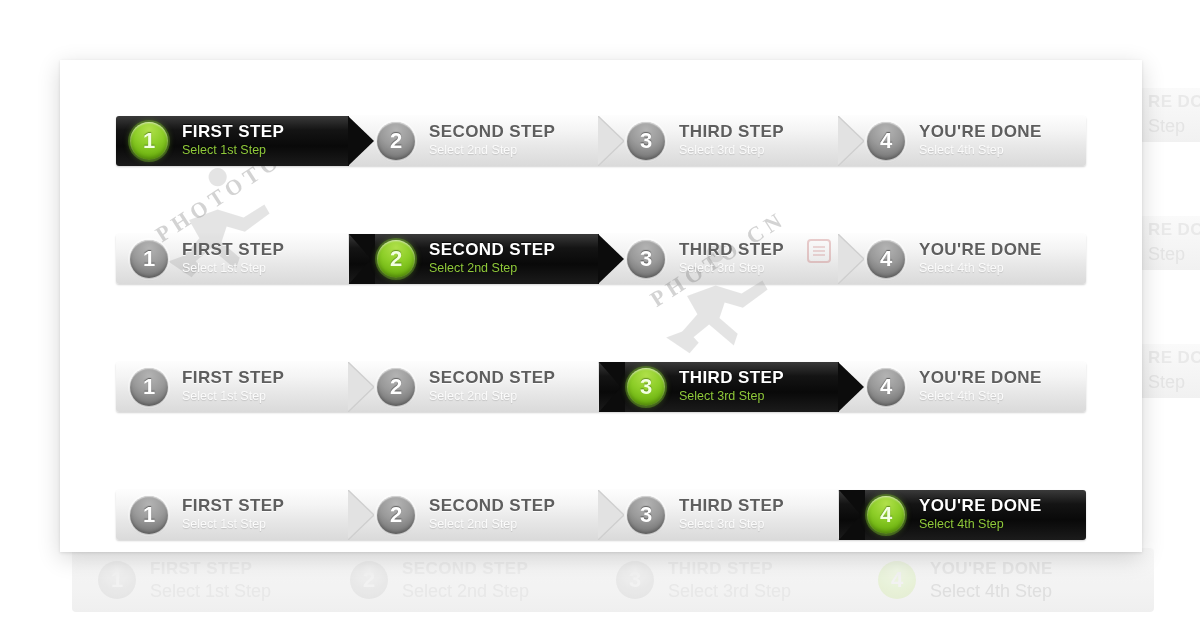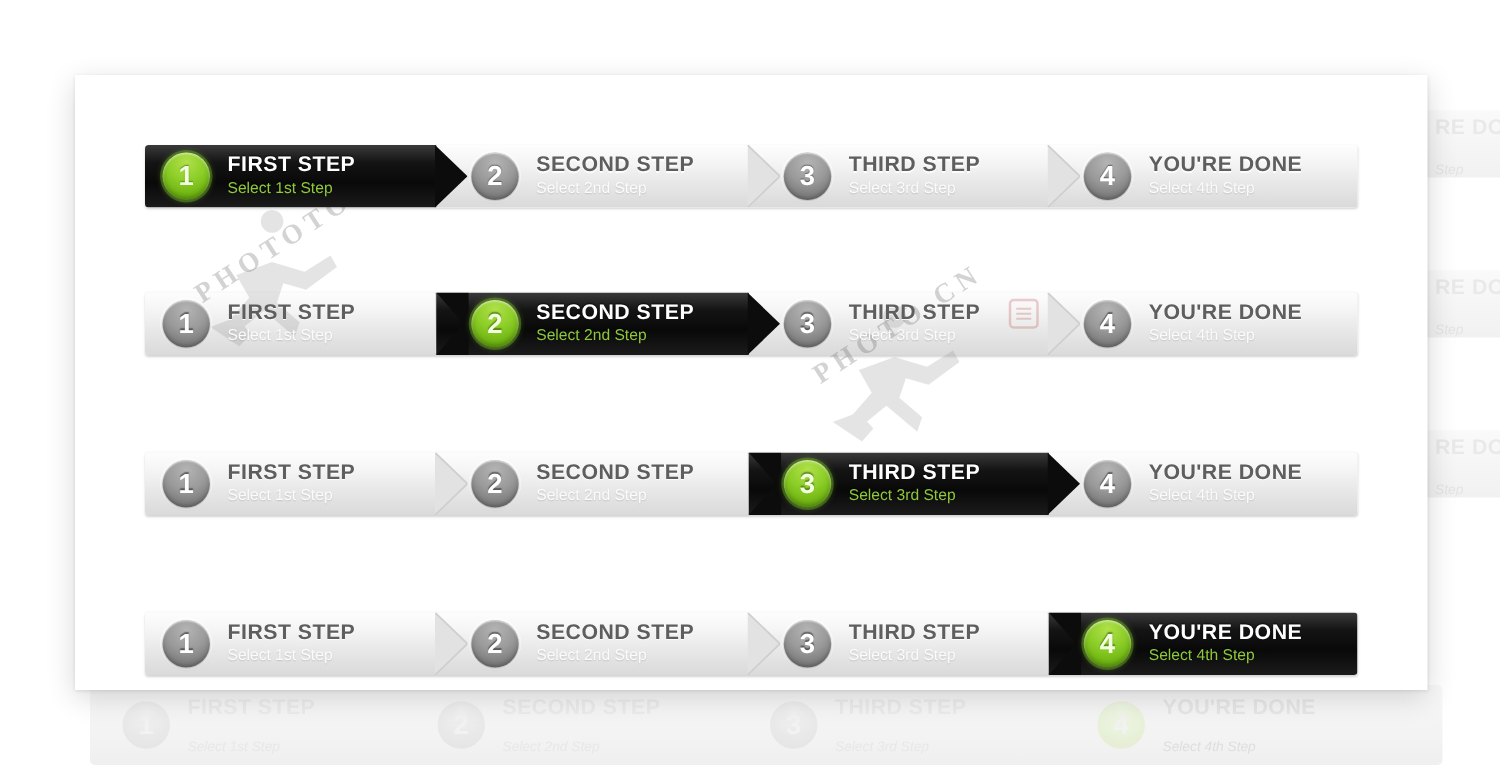--- a/index.html
+++ b/index.html
@@ -144,21 +144,21 @@
   .ghost-step{
     display:flex;align-items:center;padding-left:26px;box-sizing:border-box;
   }
   .ghost-badge{
     width:38px;height:38px;border-radius:50%;flex:0 0 38px;margin-right:14px;
     display:flex;align-items:center;justify-content:center;
     font-weight:bold;font-size:22px;color:#f0f0f0;
     background:radial-gradient(circle at 50% 22%,#f0f0f0 0%,#e6e6e6 55%,#dedede 100%);
   }
   .ghost-title{font-size:17px;font-weight:bold;letter-spacing:.4px;color:#e9e9e9;white-space:nowrap;}
-  .ghost-subtxt{font-size:11px;color:#e4e4e4;white-space:nowrap;margin-top:16px;font-style:italic;}
+  .ghost-subtxt{font-size:18px;color:#e4e4e4;white-space:nowrap;margin-top:2px;}
 </style>
 </head>
 <body>
 
 <div id="page">
 
   <div class="ghost-right" style="top:88px;">
     <div style="position:absolute;left:8px;top:4px;" class="ghost-title">RE DO</div>
     <div style="position:absolute;left:8px;top:26px;" class="ghost-subtxt">Step</div>
   </div>

